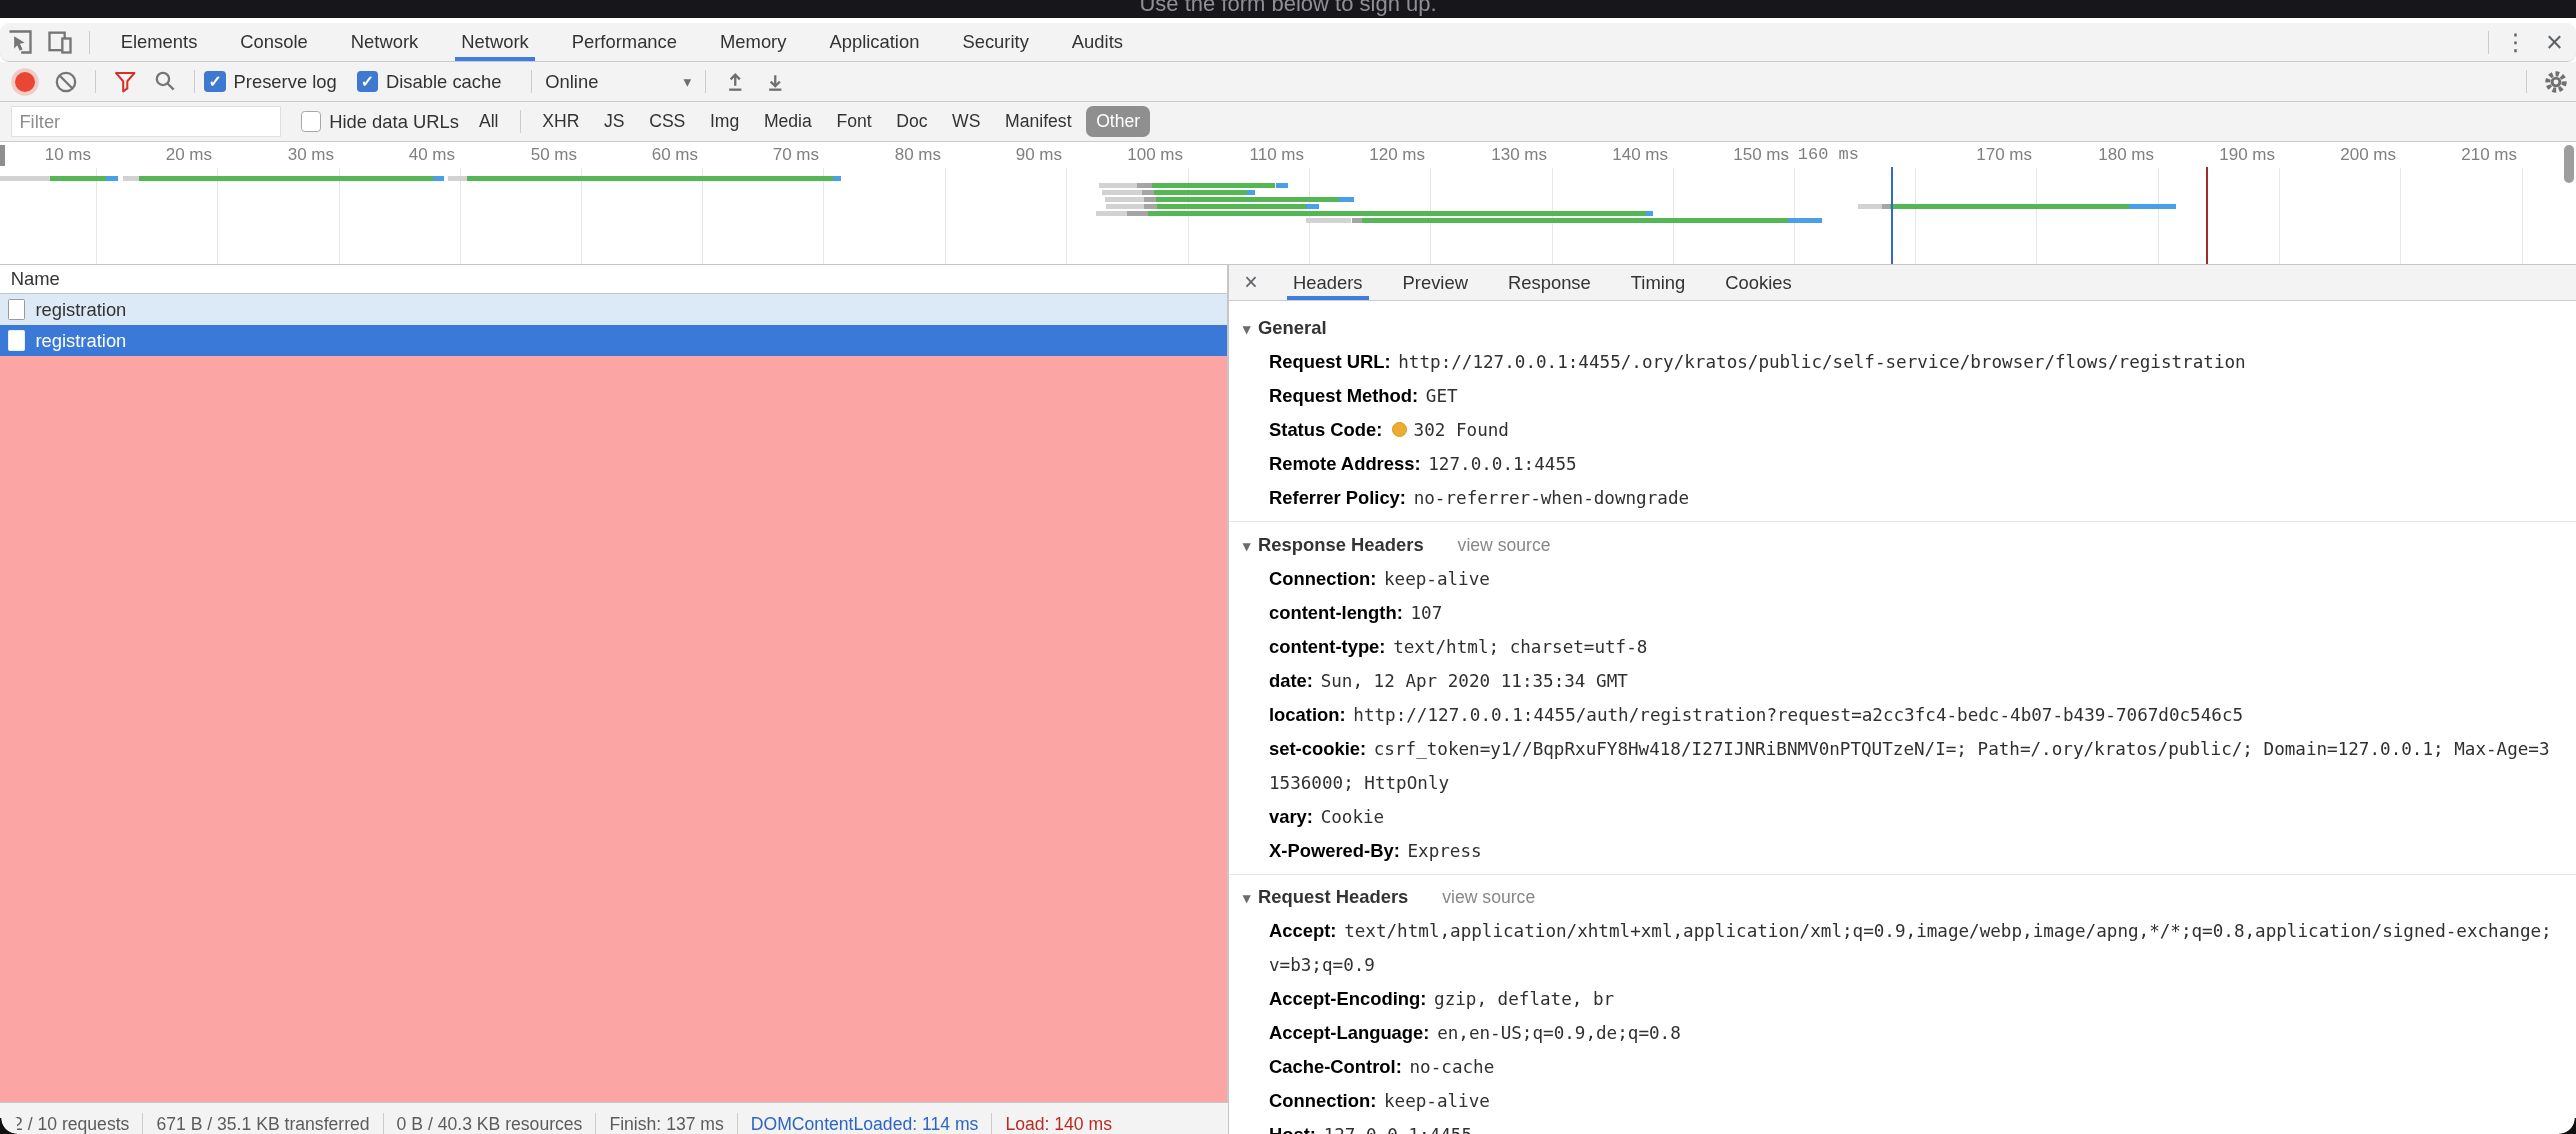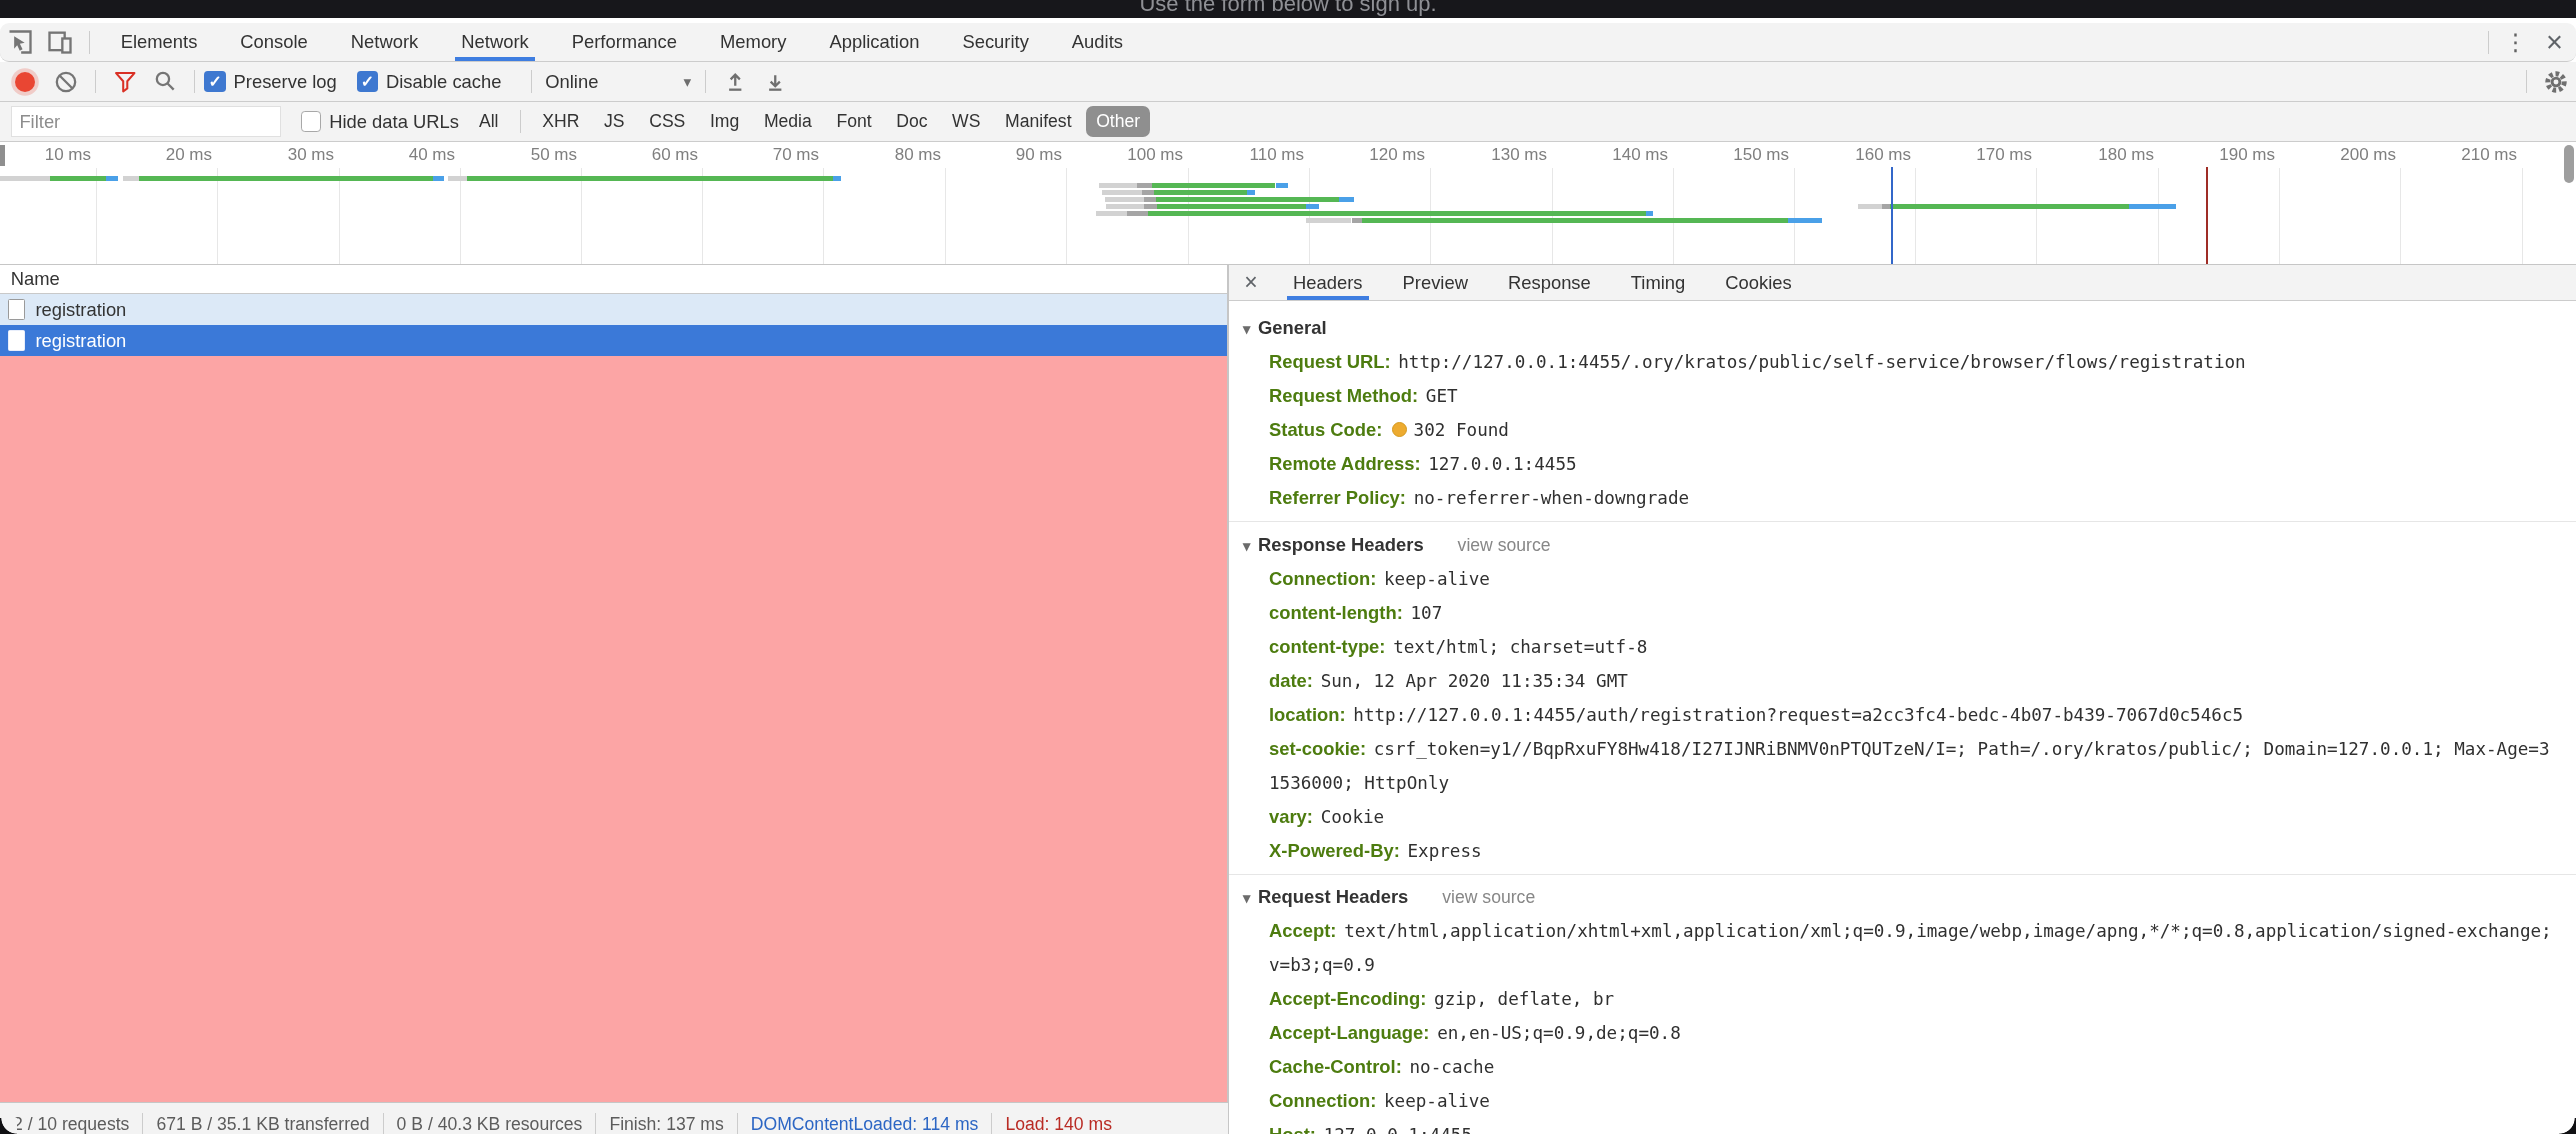--- a/index.html
+++ b/index.html
@@ -61,21 +61,21 @@
   .detail{position:absolute;left:1228px;top:265px;right:0;bottom:0;background:#fff;box-sizing:border-box;border-left:0.8px solid #c6c6c6;overflow:hidden;}
   .dtabs{height:35px;background:#f3f3f3;border-bottom:0.8px solid #ccc;display:flex;align-items:center;}
   .dclose{font-size:23px;color:#5f6368;padding:0 15.3px;line-height:35px;}
   .dtab{padding:0 20px;line-height:35px;font-size:18.4px;color:#333;position:relative;flex:none;}
   .dtab.active::after{content:"";position:absolute;left:14px;right:14px;bottom:0;height:3.8px;background:#3e7de0;}
   .dcontent{padding-top:9.2px;overflow:hidden;}
   .sectitle{height:35px;line-height:35px;padding-left:14px;font-size:18.4px;color:#333;font-weight:bold;}
   .sectitle .tri{color:#6b6b6b;font-size:14.6px;margin-right:7.7px;}
   .sectitle .vsrc{color:#878787;font-weight:normal;font-size:17.6px;margin-left:34px;}
   .hitem{padding-left:40px;padding-right:20px;line-height:33px;font-size:18.4px;}
-  .hitem .k{font-weight:bold;color:#4d7c0f;margin-right:7.7px;}
+  .hitem .k{font-weight:bold;color:#000000;margin-right:7.7px;}
   .hitem .v{font-family:"DejaVu Sans Mono",monospace;font-size:17.6px;color:#303030;word-break:break-all;}
   .dot{display:inline-block;width:13px;height:13px;border-radius:50%;background:#edab30;border:0.8px solid #d59a1f;margin:0 7px 0 1.5px;vertical-align:-0.8px;}
   .sec-sep{height:0.8px;background:#e6e6e6;margin:6.1px 0 4.6px 0;}
 
   
   .statusbar{position:absolute;left:0;top:1102px;width:1228px;height:34px;background:#f3f3f3;box-sizing:border-box;border-top:0.8px solid #c6c6c6;display:flex;align-items:flex-end;overflow:hidden;}
   .seg{font-size:17.6px;color:#5c5c5c;padding:0 13px;line-height:23px;border-right:0.8px solid #ccc;white-space:nowrap;}
   .seg:last-child{border-right:none;}
 
   
@@ -222,21 +222,21 @@
     <div class="tick" style="left: 1189px;">110 ms</div>
     <div class="gline" style="left: 1309px;"></div>
     <div class="tick" style="left: 1310px;">120 ms</div>
     <div class="gline" style="left: 1430px;"></div>
     <div class="tick" style="left: 1432px;">130 ms</div>
     <div class="gline" style="left: 1552px;"></div>
     <div class="tick" style="left: 1553px;">140 ms</div>
     <div class="gline" style="left: 1673px;"></div>
     <div class="tick" style="left: 1674px;">150 ms</div>
     <div class="gline" style="left: 1794px;"></div>
-    <div class="tick" style="left: 1796px;">160 ms</div>
+    <div class="tick" style="left: 1744px; font-family: Liberation Mono, monospace;">160 ms</div>
     <div class="gline" style="left: 1915px;"></div>
     <div class="tick" style="left: 1917px;">170 ms</div>
     <div class="gline" style="left: 2036px;"></div>
     <div class="tick" style="left: 2039px;">180 ms</div>
     <div class="gline" style="left: 2158px;"></div>
     <div class="tick" style="left: 2160px;">190 ms</div>
     <div class="gline" style="left: 2279px;"></div>
     <div class="tick" style="left: 2281px;">200 ms</div>
     <div class="gline" style="left: 2400px;"></div>
     <div class="tick" style="left: 2402px;">210 ms</div>

